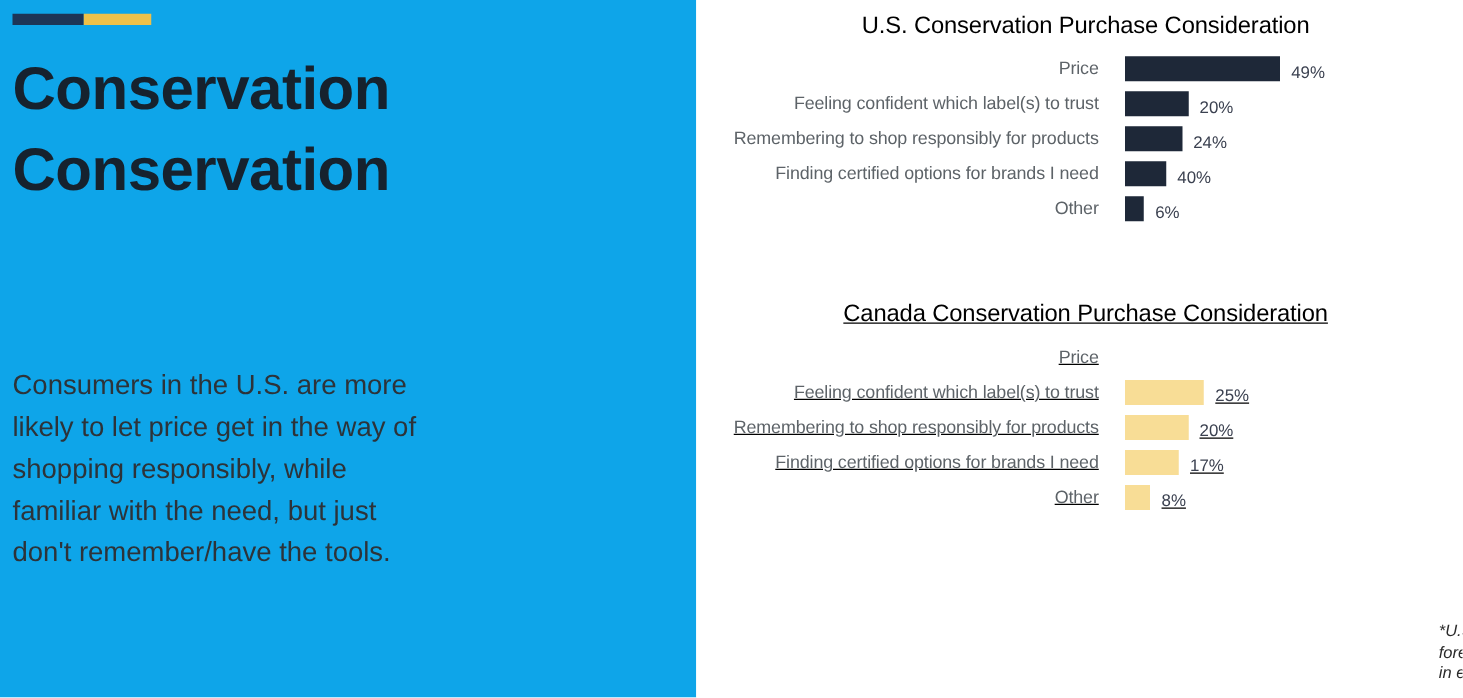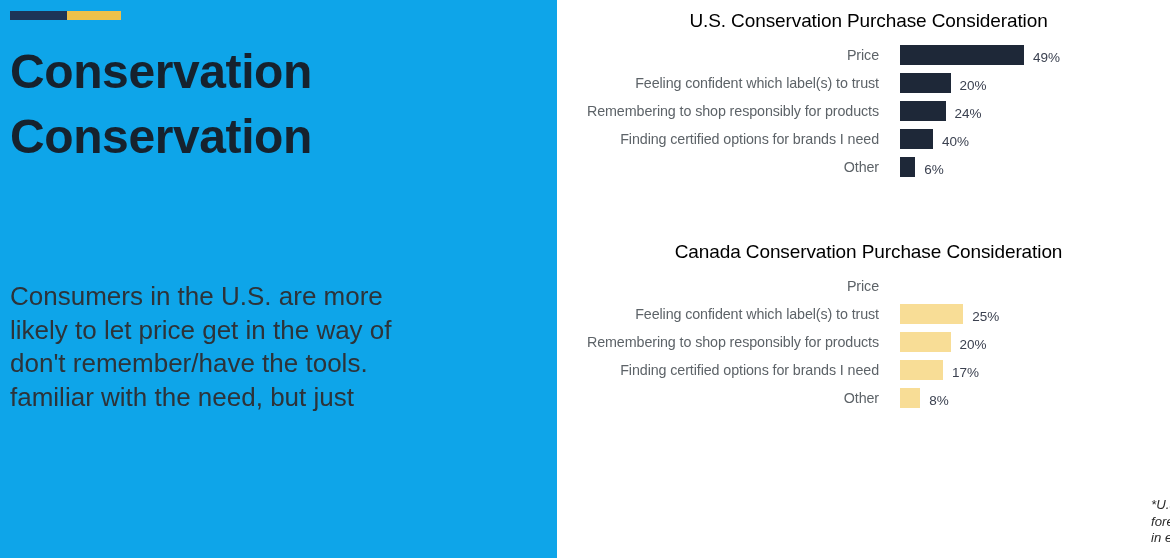--- a/index.html
+++ b/index.html
@@ -30,38 +30,38 @@
     width:520px;
     font-size:48px;
     font-weight:bold;
     line-height:1.35;
     letter-spacing:-0.4px;
     color:#16222e;
   }
   #page-title .tl { display:block; }
 
   #body-copy {
-    position:absolute; left:10px; top:280px;
+    position:absolute; left:10px; top:291px;
     width:430px;
-    font-size:26px;
+    font-size:22px;
     line-height:33.5px;
     color:#2d3339;
   }
   #body-copy .bl { display:block; white-space:nowrap; }
 
   
   #right-panel {
     position:absolute; left:557px; top:0;
     width:613px; height:558px;
     background:#ffffff;
   }
 
   .chart-block { position:absolute; left:0; width:613px; }
   #chart-us     { top:10px; }
-  #chart-canada { top:241px; }
+  #chart-canada { top:241px;text-decoration:underline; }
 
   .chart-title {
     font-size:19px;
     color:#000000;
     text-align:center;
     padding-left:10px;
     white-space:nowrap;
     letter-spacing:-0.1px;
   }
 
@@ -115,22 +115,23 @@
   </div>
 
   <h1 id="page-title">
     <span class="tl">Conservation</span>
     <span class="tl">Conservation</span>
   </h1>
 
   <p id="body-copy">
     <span class="bl">Consumers in the U.S. are more</span>
     <span class="bl">likely to let price get in the way of</span>
+    <span class="bl">shopping responsibly, while</span>
+    <span class="bl">familiar with the need, but just</span>
     <span class="bl">don't remember/have the tools.</span>
-    <span class="bl">familiar with the need, but just</span>
   </p>
 
 </div>
 
 <div id="right-panel">
 
   <div class="chart-block" id="chart-us">
     <div class="chart-title">U.S. Conservation Purchase Consideration</div>
     <div class="rows">
         <div class="bar-row">

